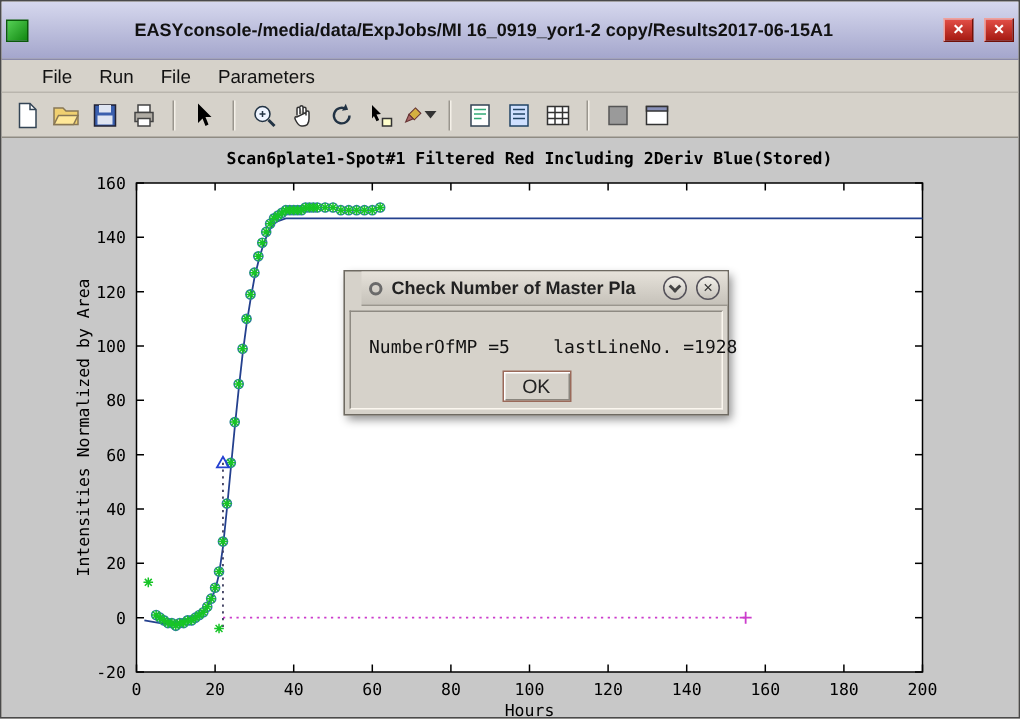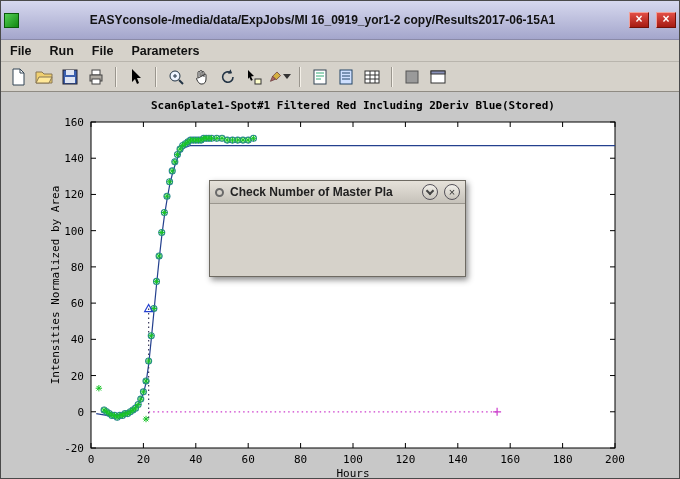--- a/index.html
+++ b/index.html
@@ -19,42 +19,43 @@
     background:linear-gradient(135deg,#55d055,#118811);
     border:1px solid #0a5a0a;}
   .titlebar-text{flex:1;text-align:center;font-size:12px;font-weight:bold;color:#111;
     white-space:nowrap;overflow:hidden;}
   .win-btn{width:20px;height:16px;flex:0 0 auto;margin-left:3px;
     background:linear-gradient(#e24e46,#a51a12);
     border:1px solid; border-color:#f0a09a #701008 #701008 #f0a09a;
     color:#fff;font-size:12px;font-weight:bold;line-height:13px;text-align:center;cursor:pointer;}
   
   .menubar{height:22px;background:#d6d2ca;display:flex;align-items:center;
-    padding-left:0;border-bottom:1px solid #b9b5ad;font-weight:bold;}
+    padding-left:18px;border-bottom:1px solid #b9b5ad;}
   .menu-item{font-size:12.5px;color:#111;padding:2px 9px;cursor:pointer;}
   
   .toolbar{height:30px;background:#d6d2ca;display:flex;align-items:center;
     padding-left:5px;border-bottom:1px solid #8f8b83;gap:2px;}
   .tb-btn{width:24px;height:24px;display:flex;align-items:center;justify-content:center;
     border:1px solid transparent;cursor:pointer;}
   .tb-sep{width:2px;height:20px;margin:0 5px;
     border-left:1px solid #9a968e;border-right:1px solid #f4f0e8;}
   .tb-caret{width:0;height:0;margin-left:1px;border-left:4px solid transparent;
     border-right:4px solid transparent;border-top:5px solid #333;}
   
   .content{position:relative;width:678px;height:402px;background:#c8c8c8;}
   svg text{fill:#000;}
   .tick{font:11px "DejaVu Sans Mono",monospace;}
   .chart-title{font:bold 11px "DejaVu Sans Mono",monospace;}
   .axis-label{font:11px "DejaVu Sans Mono",monospace;}
   
   .dialog{
-    position:absolute;left:208px;top:88px;width:257px;height:97px;
+    position:absolute;left:228px;top:88px;width:257px;height:97px;
     background:#d6d2ca;border:1px solid #6e6a62;
     box-shadow:2px 3px 6px rgba(0,0,0,.45);
+    padding-left:11px;
   }
   .dialog-titlebar{height:23px;display:flex;align-items:center;gap:6px;
     padding:0 5px;background:linear-gradient(#e6e2da,#c6c2ba);
     border-bottom:1px solid #9a968e;}
   .dialog-dot{width:9px;height:9px;border:2px solid #6a6a6a;border-radius:50%;flex:0 0 auto;}
   .dialog-title{flex:1;font-size:12px;font-weight:bold;color:#222;
     white-space:nowrap;overflow:hidden;}
   .dlg-circle-btn{width:16px;height:16px;border-radius:50%;flex:0 0 auto;
     border:1px solid #55525a;background:linear-gradient(#f2f0ea,#c8c4bc);
     display:flex;align-items:center;justify-content:center;cursor:pointer;
@@ -369,16 +370,20 @@
     
     <div class="dialog">
       <div class="dialog-titlebar">
         <div class="dialog-dot"></div>
         <div class="dialog-title">Check Number of Master Pla</div>
         <div class="dlg-circle-btn">
             <span class="chev"></span>
           </div>
         <div class="dlg-circle-btn">×</div>
       </div>
+      <div class="dialog-body">
+        <div class="dialog-message">NumberOfMP =5    lastLineNo. =1928</div>
+        <button class="ok-button">OK</button>
+      </div>
     </div>
   </div>
 
 </div>
 
 </body></html>

